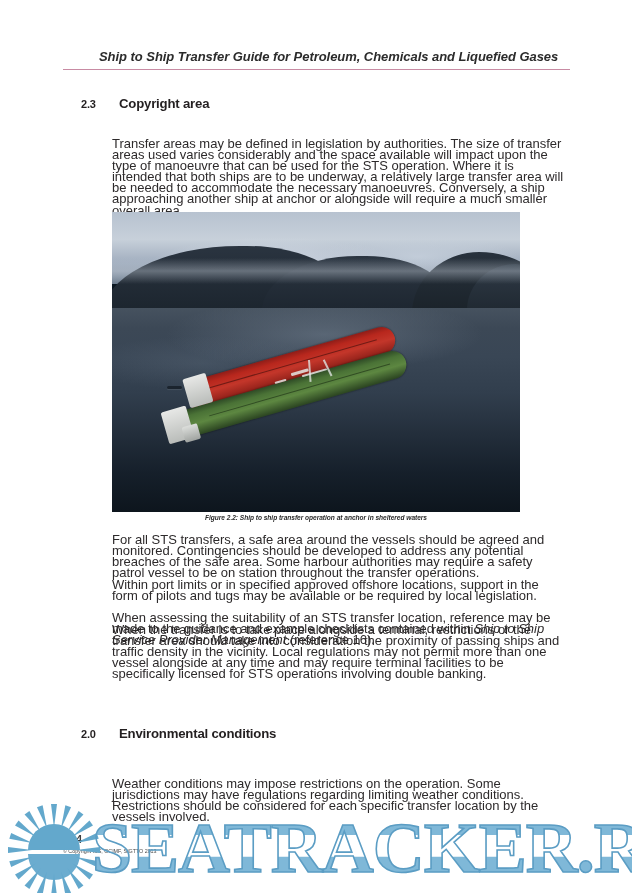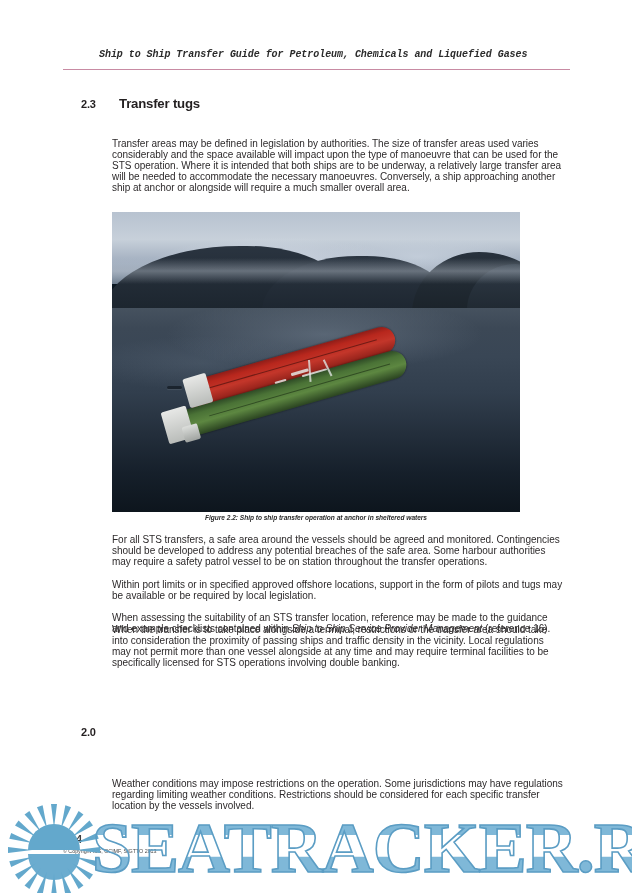--- a/index.html
+++ b/index.html
@@ -21,24 +21,24 @@
     inset: 0;
     background: #ffffff;
   }
 
   
   .running-header {
     position: absolute;
     left: 63px;
     top: 49px;
     width: 500px;
-    font-family: Liberation Mono, monospace;
+    font-family: Liberation Sans, sans-serif;
     font-style: italic;
     font-weight: bold;
-    font-size: 10px;
+    font-size: 13px;
     letter-spacing: -0.05px;
     color: #2b2b2b;
     white-space: nowrap;
     margin-left: 36px;
   }
   .header-rule {
     position: absolute;
     left: 63px;
     top: 69px;
     width: 507px;
@@ -62,21 +62,21 @@
     font-size: 11px;
   }
   #heading-23 { left: 81px; top: 96px; }
   #heading-24 { left: 81px; top: 726px; }
 
   
   .body-text {
     position: absolute;
     left: 112px;
     width: 452px;
-    font-size: 10px;
+    font-size: 13px;
     line-height: 11.1px;
     color: #2d2a2b;
     text-align: left;
     letter-spacing: -0.02px;
   }
   .body-text i { font-style: italic; }
 
   #para-1 { top: 138px; }
   #para-2 { top: 534px; }
   #para-3 { top: 579px; }
@@ -313,21 +313,21 @@
 </head>
 <body>
 
 <div class="page">
 
   <div class="running-header">Ship to Ship Transfer Guide for Petroleum, Chemicals and Liquefied Gases</div>
   <div class="header-rule"></div>
 
   <div class="section-heading" id="heading-23">
     <span class="num">2.3</span>
-    <span>Transfer tugs</span>
+    <span>Copyright area</span>
   </div>
 
   <div class="body-text" id="para-1">Transfer areas may be defined in legislation by authorities. The size of transfer areas used varies considerably and the space available will impact upon the type of manoeuvre that can be used for the STS operation. Where it is intended that both ships are to be underway, a relatively large transfer area will be needed to accommodate the necessary manoeuvres. Conversely, a ship approaching another ship at anchor or alongside will require a much smaller overall area.</div>
 
   <div class="figure">
     <div class="photo">
       <div class="sky"></div>
       <div class="hill hill-left"></div>
       <div class="hill hill-mid"></div>
       <div class="hill hill-right"></div>
@@ -365,20 +365,21 @@
   <div class="body-text" id="para-3">Within port limits or in specified approved offshore locations, support in the form of pilots and tugs may be available or be required by local legislation.</div>
 
   <div class="body-text" id="para-4">
     <span>When assessing the suitability of an STS transfer location, reference may be made to the guidance and example checklists contained within </span><i>Ship to Ship Service Provider Management</i><span> (reference 16).</span>
   </div>
 
   <div class="body-text" id="para-5">When the transfer is to take place alongside a terminal, restrictions or the transfer area should take into consideration the proximity of passing ships and traffic density in the vicinity. Local regulations may not permit more than one vessel alongside at any time and may require terminal facilities to be specifically licensed for STS operations involving double banking.</div>
 
   <div class="section-heading" id="heading-24">
     <span class="num">2.0</span>
+    <span>Environmental conditions</span>
   </div>
 
   <div class="body-text" id="para-6">Weather conditions may impose restrictions on the operation. Some jurisdictions may have regulations regarding limiting weather conditions. Restrictions should be considered for each specific transfer location by the vessels involved.</div>
 
   <div class="page-number">14</div>
   <div class="copyright">© Copyright ICS, OCIMF, SIGTTO 2013</div>
 
   <div class="watermark">
     <div class="wm-sun">
       <svg width="92" height="92" viewBox="0 0 92 92" aria-hidden="true">

